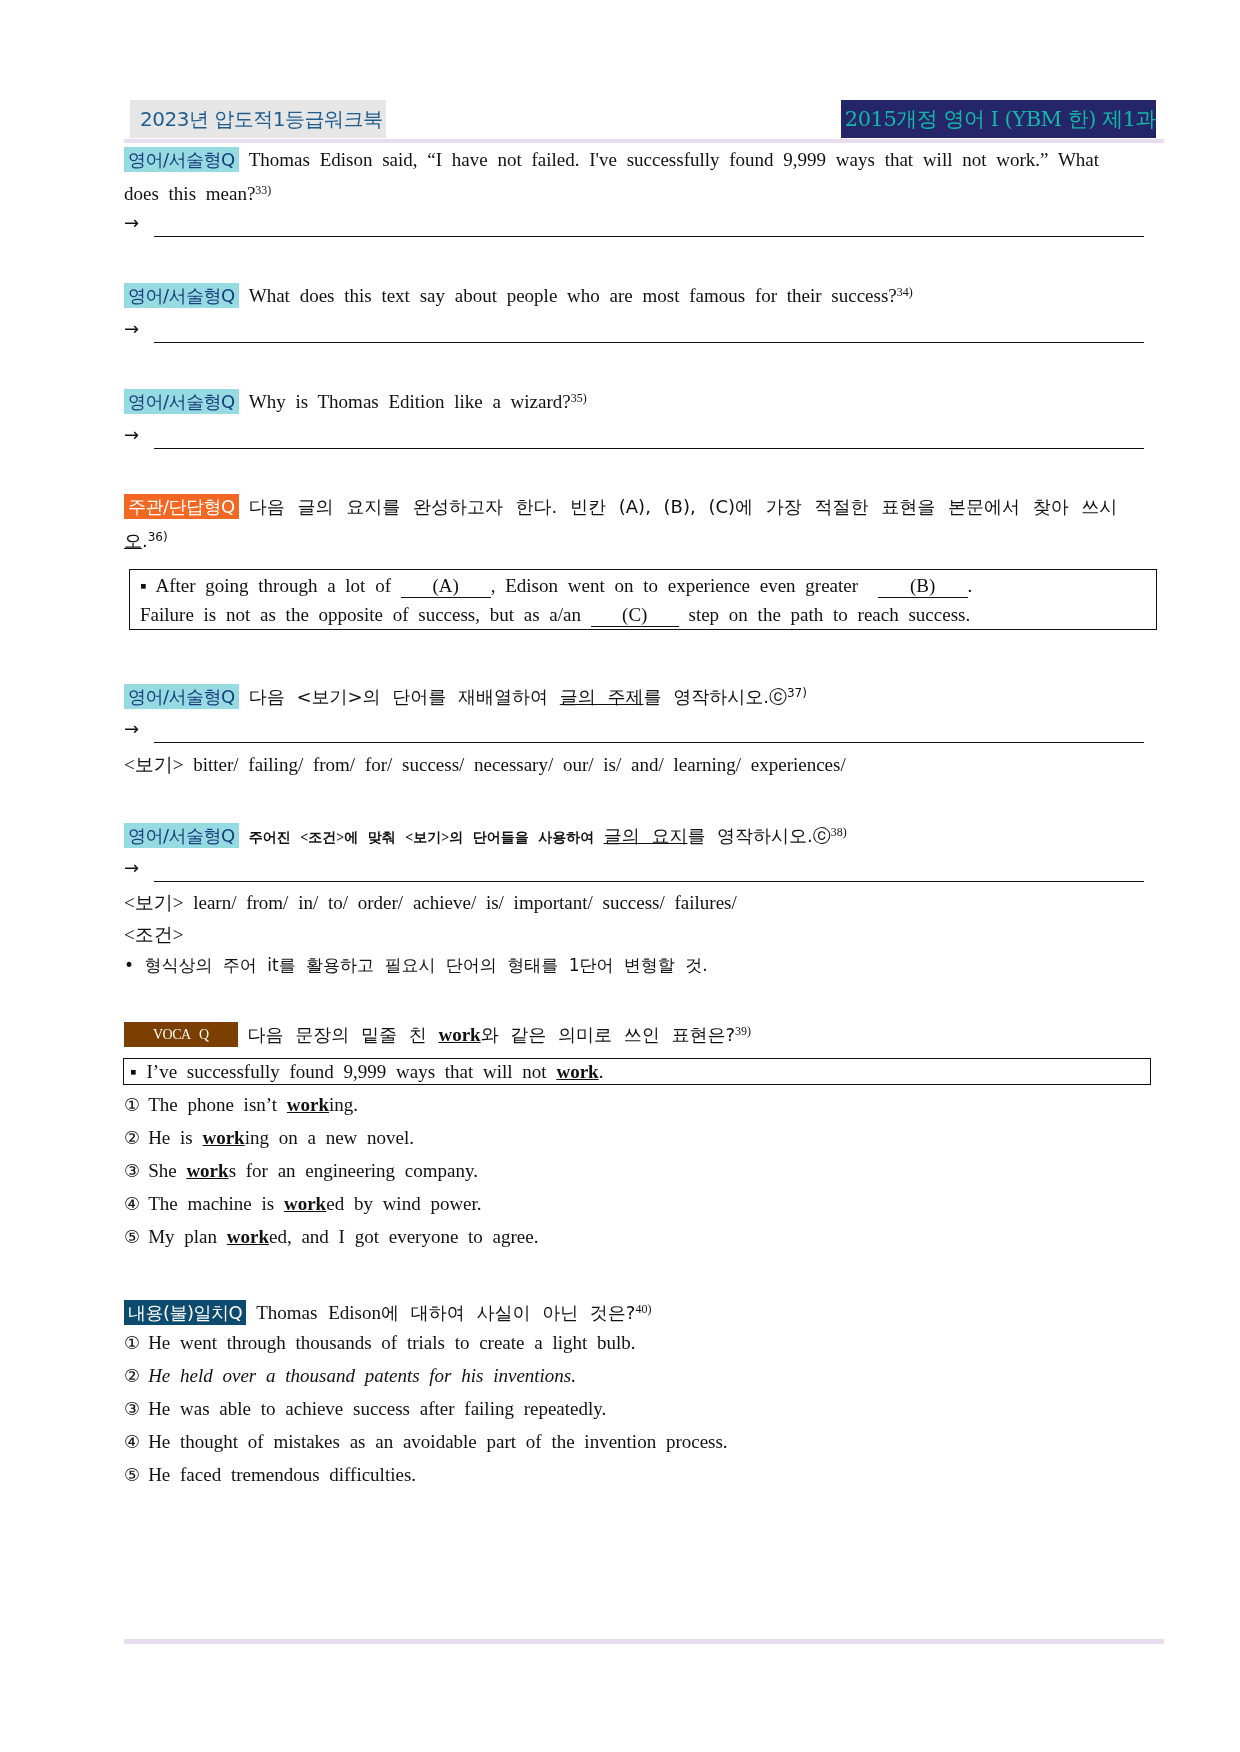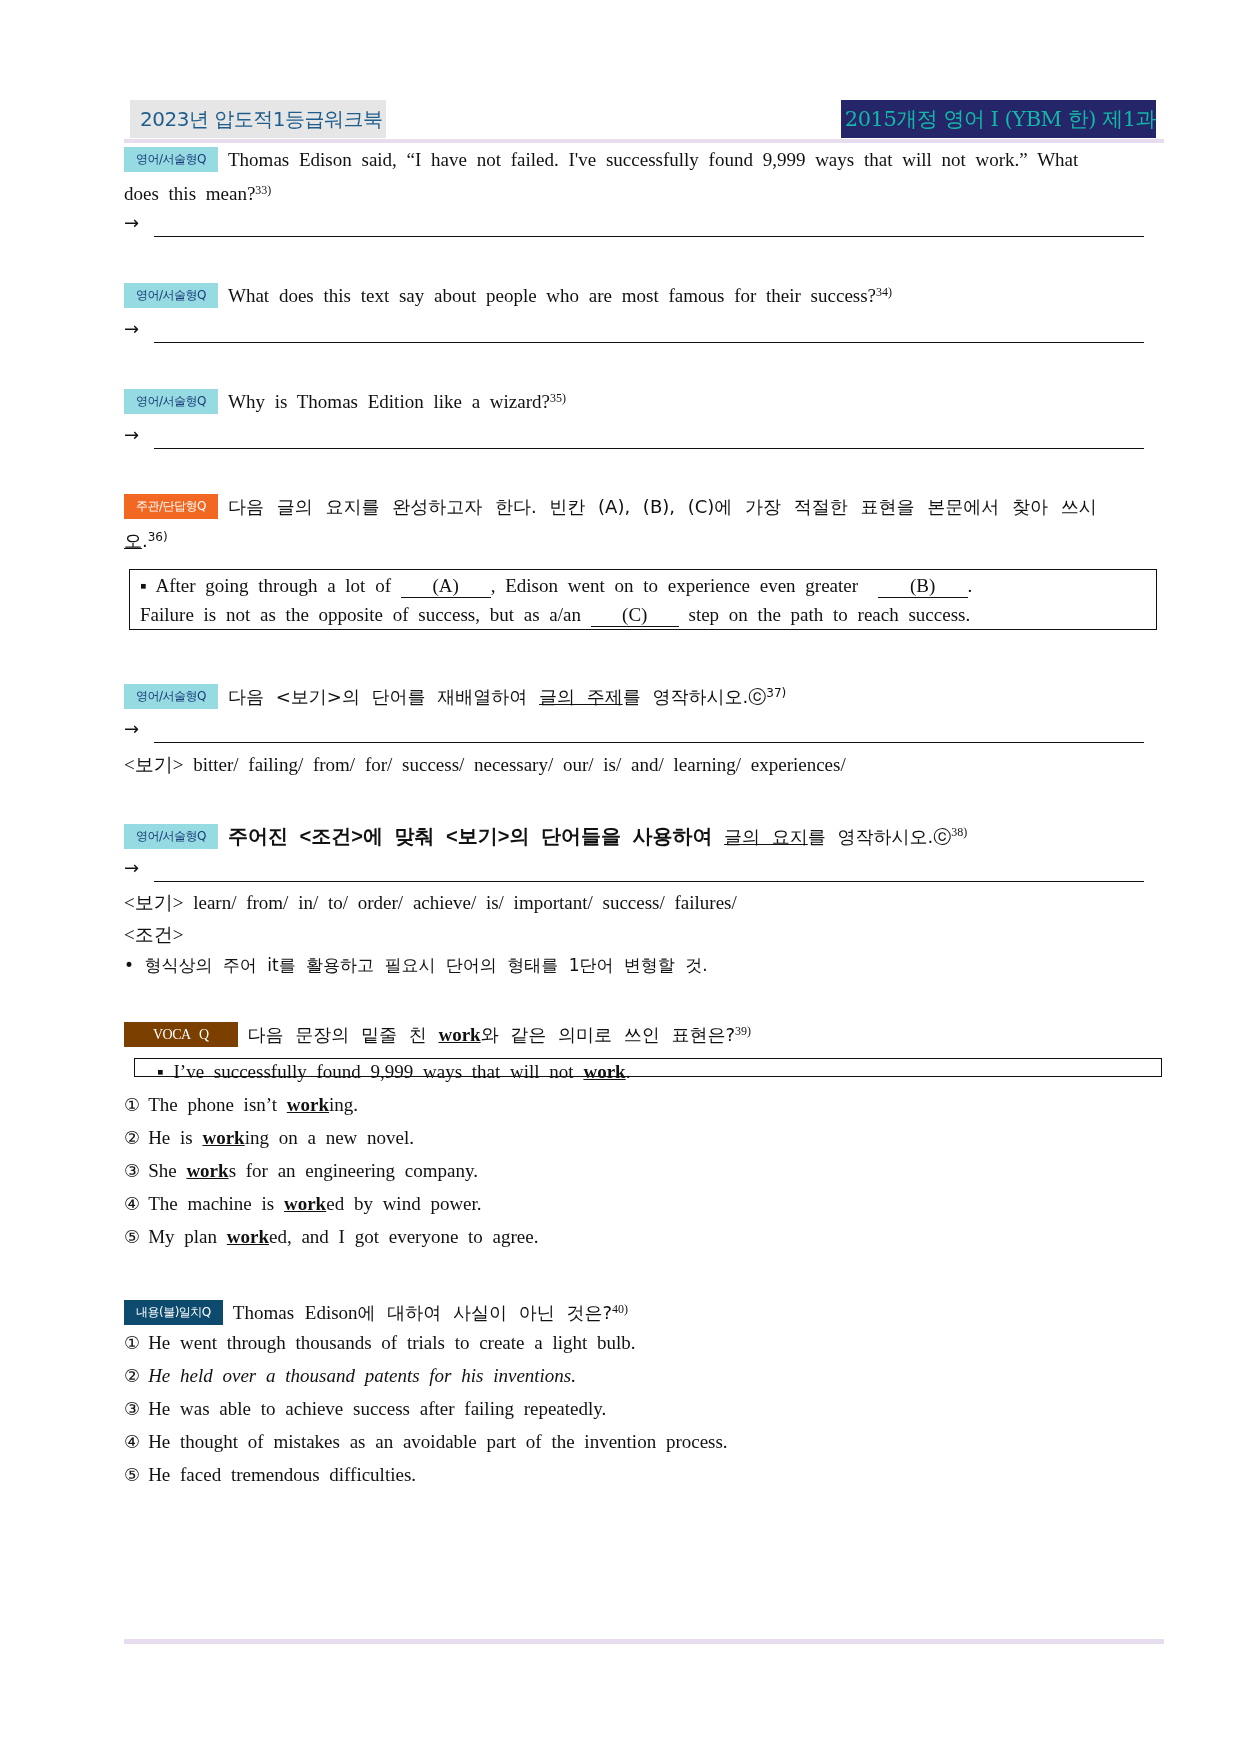--- a/index.html
+++ b/index.html
@@ -8,31 +8,31 @@
   .abs { position:absolute; }
   .hdr-left { left:130px; top:100px; width:256px; height:38px; background:#e6e6e6;
               color:#1f5e8c; font-family:"DejaVu Sans", sans-serif; font-size:20px;
               line-height:38px; padding-left:10px; box-sizing:border-box; letter-spacing:-0.5px; }
   .hdr-right { left:841px; top:100px; width:315px; height:38px; background:#252669;
                color:#14b8a6; font-size:21px; line-height:38px; text-align:right;
                font-family:"DejaVu Serif", serif; letter-spacing:-0.5px; }
   .hdr-line { left:124px; top:139px; width:1040px; height:4px; background:#e8dcef; }
   .foot-line { left:124px; top:1639px; width:1040px; height:5px; background:#e8dcef; }
 
-  .badge { display:inline-block; font-family:"DejaVu Sans", sans-serif; font-size:12px;
-           height:25px; line-height:25px; padding:0 12px; vertical-align:middle; margin-right:10px;
+  .badge { display:inline-block; font-family:"DejaVu Sans", sans-serif; font-size:18px;
+           height:25px; line-height:25px; padding:0 4px; vertical-align:middle; margin-right:10px;
            letter-spacing:-0.5px; position:relative; top:-2px; }
   .b-teal { background:#97dbe2; color:#1a3c7a; }
   .b-orange { background:#f26822; color:#ffffff; }
   .b-brown { background:#7b3f00; color:#ffffff; font-family:"Liberation Serif", serif; font-size:14px; padding:0 29px; }
   .b-green { background:#0c4a6e; color:#ffffff; }
 
   .q { position:absolute; left:124px; width:1040px; font-size:19px; line-height:34px; word-spacing:5px; text-align:justify; }
   .kr { font-family:"DejaVu Sans", sans-serif; font-size:18px; }
-  .krb { font-family:Liberation Sans, sans-serif; font-size:20px; font-weight:bold; }
+  .krb { font-family:Liberation Serif, serif; font-size:14px; font-weight:bold; }
   sup { font-size:12px; vertical-align:top; position:relative; top:-4px; }
   .u { text-decoration:underline; }
   .bu { font-weight:bold; text-decoration:underline; }
 
   .ans { position:absolute; left:124px; width:1020px; height:30px; }
   .ans .arrow { position:absolute; left:0; top:0; font-size:18px; font-family:"DejaVu Sans", sans-serif; }
   .ans .line { position:absolute; left:30px; right:0; top:24px; border-bottom:1.3px solid #111; }
 
   .box { position:absolute; border:1.3px solid #111; box-sizing:border-box; font-size:19px; word-spacing:5px; }
   .blank { display:inline-block; border-bottom:1.3px solid #111; text-align:center; line-height:22px; }
@@ -100,21 +100,21 @@
   <span class="arrow">→</span>
     <span class="line"></span>
 </div>
 <div class="line-txt" style="top:890px;">&lt;보기&gt; learn/ from/ in/ to/ order/ achieve/ is/ important/ success/ failures/</div>
 <div class="line-txt" style="top:922px;">&lt;조건&gt;</div>
 <div class="line-txt kr" style="top:954px; font-size:17px;">• 형식상의 주어 it를 활용하고 필요시 단어의 형태를 1단어 변형할 것.</div>
 
 <div class="q kr" style="top:1018px; word-spacing:6px;">
   <span class="badge b-brown">VOCA Q</span><span>다음 문장의 밑줄 친 </span><span class="bu" style="font-family:'Liberation Serif', serif; font-size:19px;">work</span><span>와 같은 의미로 쓰인 표현은?</span><sup style="font-family:'Liberation Serif', serif;">39)</sup>
 </div>
-<div class="box" style="left:134px; top:1058px; width:1028px; height:19px; padding:0 22px; line-height:25px;">
+<div class="box" style="left:123px; top:1058px; width:1028px; height:27px; padding:0 6px; line-height:25px;">
   <span>▪ I’ve successfully found 9,999 ways that will not </span><span class="bu">work</span><span>.</span>
 </div>
 <div class="line-txt" style="top:1094px;"><span class="circ">①</span><span>The phone isn’t </span><span class="bu">work</span><span>ing.</span></div>
 <div class="line-txt" style="top:1127px;"><span class="circ">②</span><span>He is </span><span class="bu">work</span><span>ing on a new novel.</span></div>
 <div class="line-txt" style="top:1160px;"><span class="circ">③</span><span>She </span><span class="bu">work</span><span>s for an engineering company.</span></div>
 <div class="line-txt" style="top:1193px;"><span class="circ">④</span><span>The machine is </span><span class="bu">work</span><span>ed by wind power.</span></div>
 <div class="line-txt" style="top:1226px;"><span class="circ">⑤</span><span>My plan </span><span class="bu">work</span><span>ed, and I got everyone to agree.</span></div>
 
 <div class="q" style="top:1296px; word-spacing:6px;">
   <span class="badge b-green">내용(불)일치Q</span><span>Thomas Edison</span><span class="kr">에 대하여 사실이 아닌 것은?</span><sup>40)</sup>

